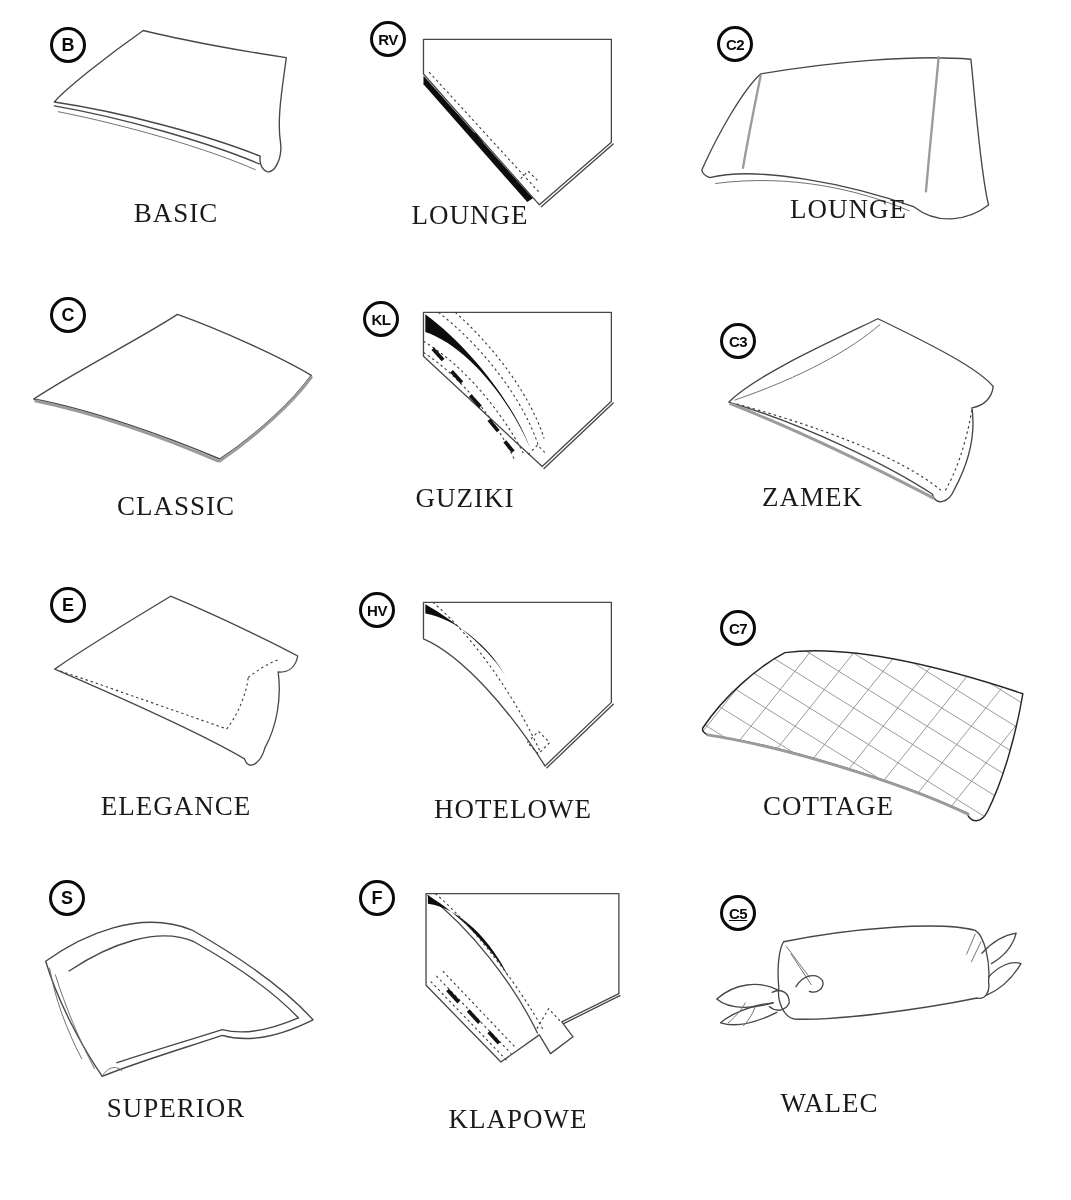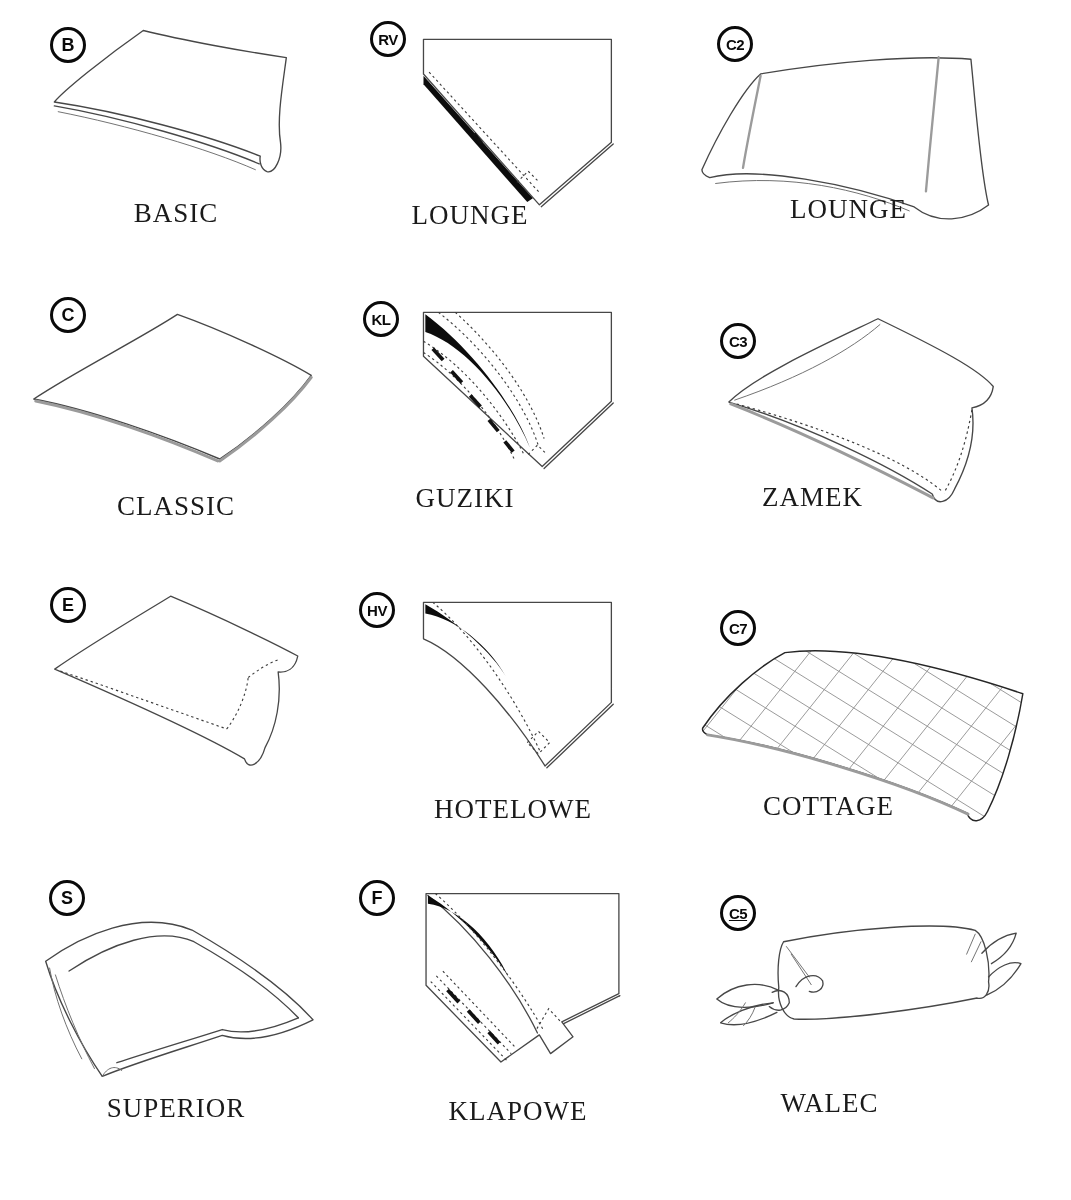--- a/index.html
+++ b/index.html
@@ -128,20 +128,21 @@
   <section class="cell">
     <div class="badge" style="left:50px;top:17px;">
       <span>E</span>
     </div>
     <svg class="art" style="left:25px;top:15px;" width="295" height="215" viewBox="0 0 300 230">
       <path class="ln" d="M148,12 C205,36 262,64 284,76 C281,90 272,94 263,93 C267,122 261,152 249,174 C244,192 231,199 227,186 C178,157 96,121 24,90 C58,66 112,34 148,12 Z"></path>
       <path class="dot" d="M30,92 C95,114 162,138 208,154"></path>
       <path class="dot" d="M208,154 C221,137 229,116 231,99"></path>
       <path class="dot" d="M231,99 C241,91 252,84 263,80"></path>
     </svg>
+    <div class="caption" style="top:221px;">ELEGANCE</div>
   </section>
 
   <section class="cell">
     <div class="badge two" style="left:7px;top:22px;">
       <span>HV</span>
     </div>
     <svg class="art" style="left:64px;top:26px;" width="215" height="195" viewBox="0 0 230 205">
       <path class="ln" d="M8,5 L209,5 L209,112 L138,180 C101,121 50,62 8,44 Z"></path>
       <path class="ln" d="M211,114 L140,182"></path>
       <path class="blk" d="M10,7 C46,27 82,60 96,84 C77,51 43,23 10,17 Z"></path>
@@ -197,21 +198,21 @@
       <path class="blk" d="M17,7 C54,28 90,70 104,96 C86,56 50,20 17,16 Z"></path>
       <path class="dot" d="M25,5 C72,46 118,110 141,152"></path>
       <path class="dot" d="M20,99 L101,183"></path>
       <path class="dot" d="M26,93 L106,176"></path>
       <path class="dot" d="M33,88 L111,170"></path>
       <path class="bdash" d="M38,108 L50,121"></path>
       <path class="bdash" d="M60,130 L72,143"></path>
       <path class="bdash" d="M82,153 L93,165"></path>
       <path class="dot" d="M158,141 L146,128 L133,150"></path>
     </svg>
-    <div class="caption" style="top:238px;text-align:center;">KLAPOWE</div>
+    <div class="caption" style="top:246px;text-align:center;">KLAPOWE</div>
   </section>
 
   <section class="cell">
     <div class="badge two" style="left:36px;top:37px;text-decoration:underline;">
       <span>C5</span>
     </div>
     <svg class="art" style="left:8px;top:38px;" width="370" height="205" viewBox="0 0 380 215">
       <path class="ln" d="M92,48 C160,34 256,26 293,36 C303,42 309,70 307,90 C309,101 303,109 295,107 C236,119 148,131 103,129 C93,127 85,112 87,96 C85,76 87,56 92,48 Z"></path>
       <path class="thin" d="M95,53 L119,85"></path>
       <path class="thin" d="M100,61 L121,93"></path>

